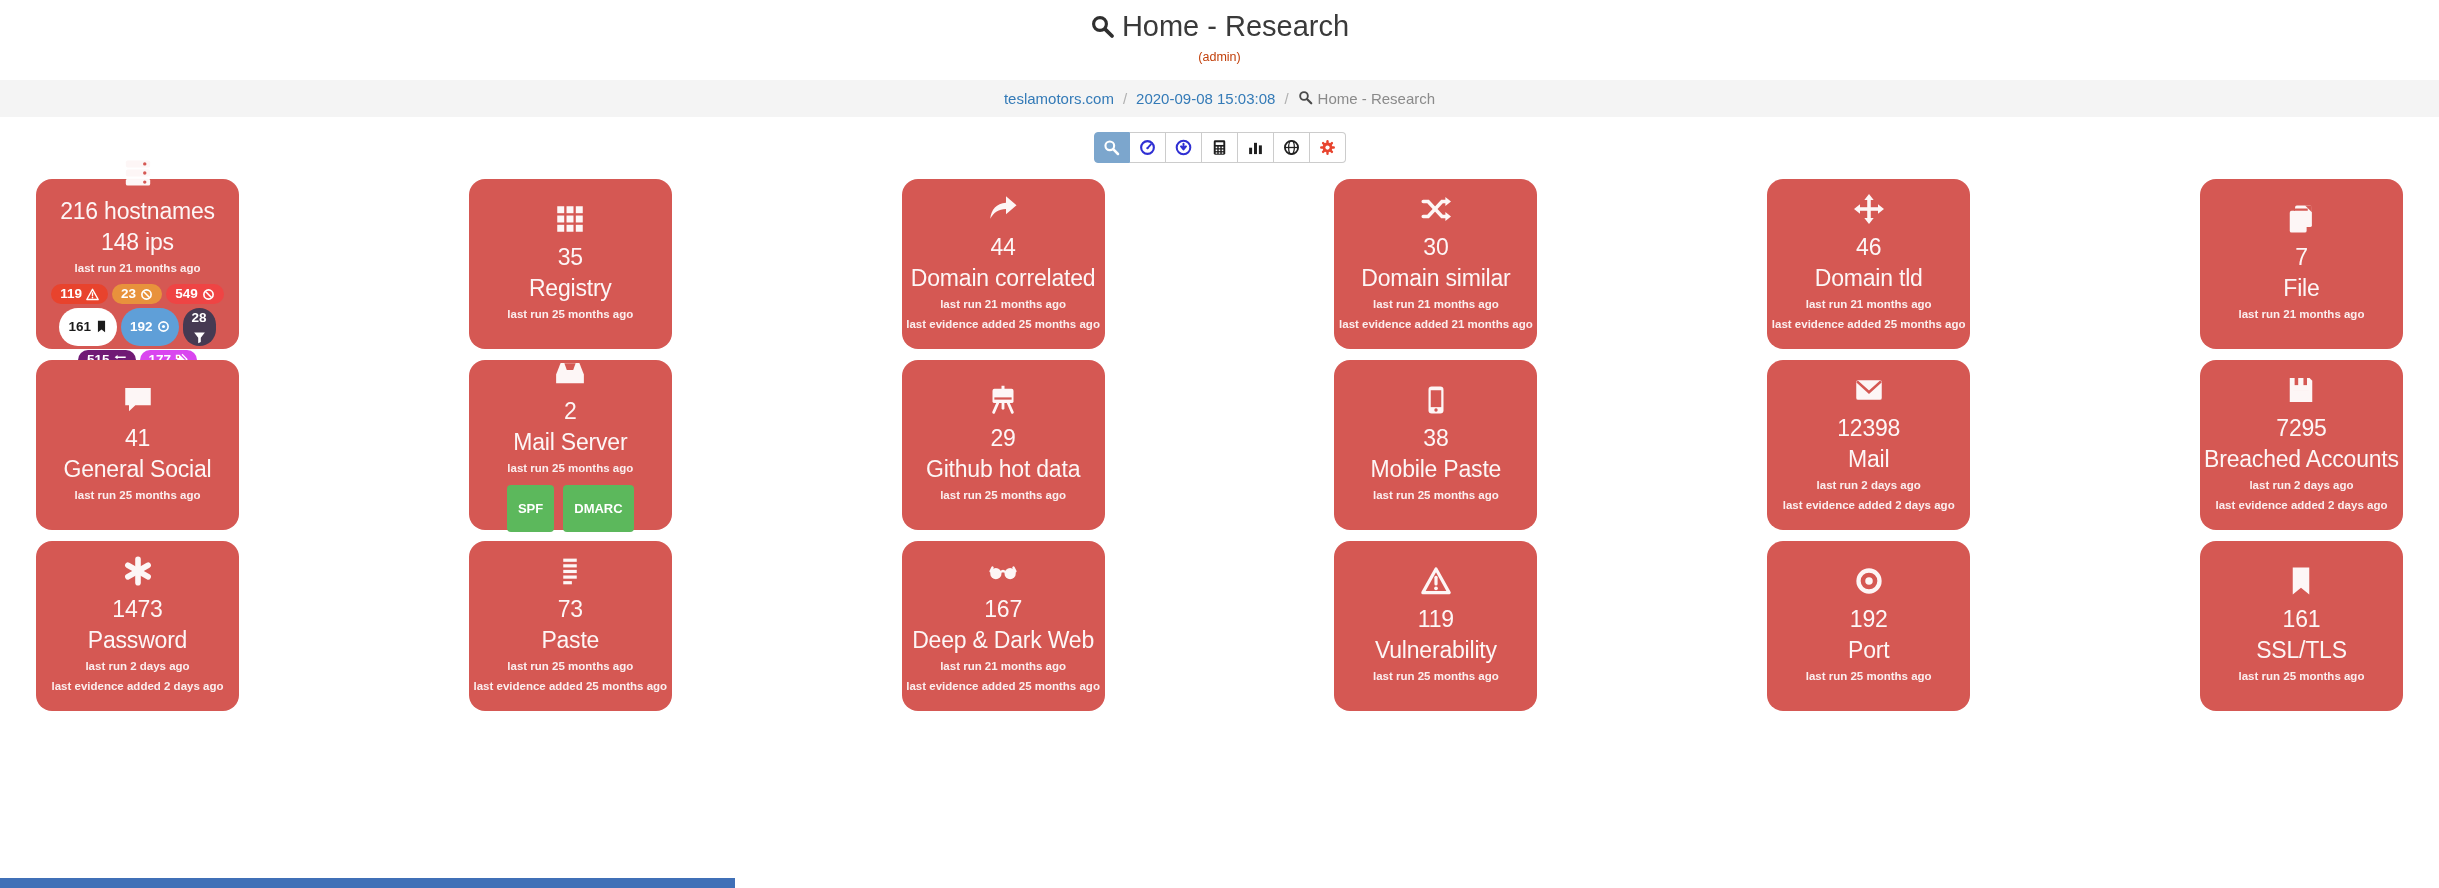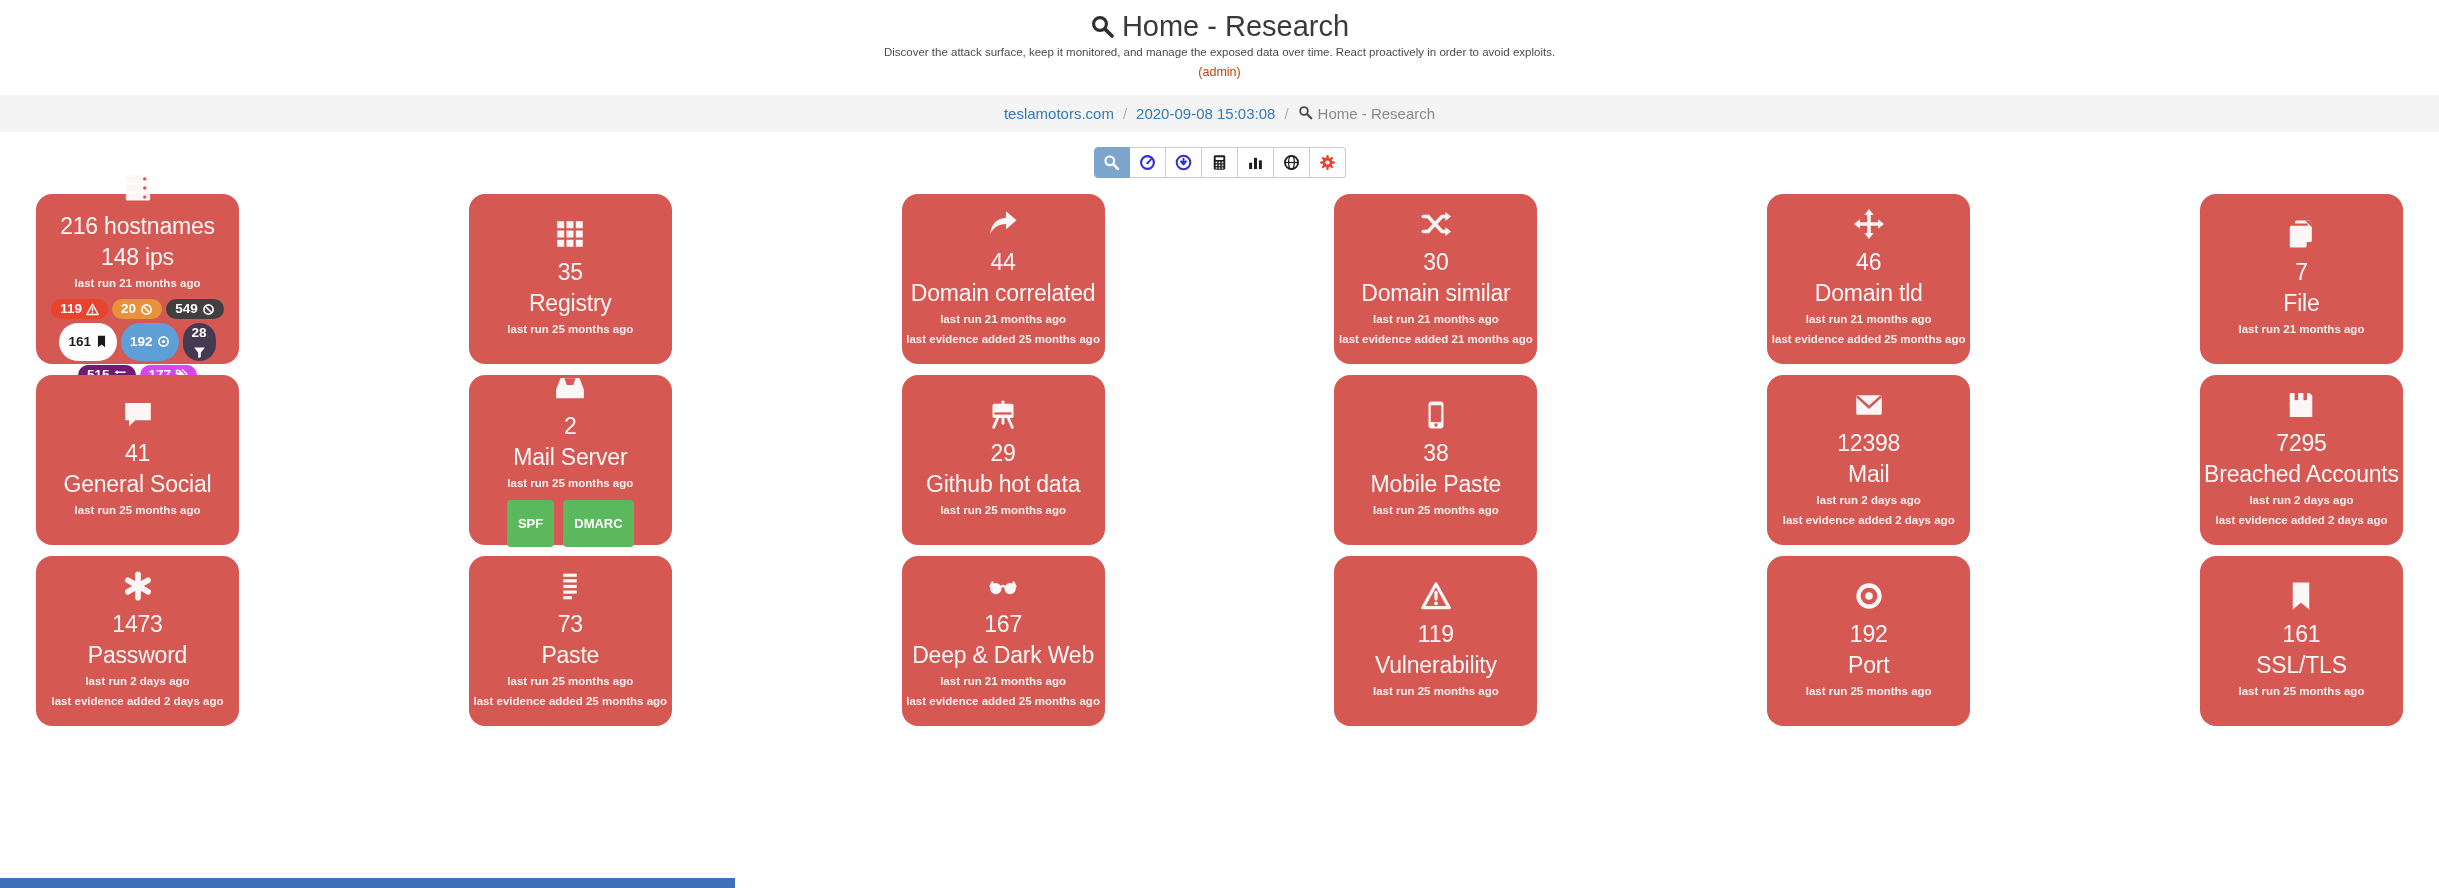--- a/index.html
+++ b/index.html
@@ -53,21 +53,20 @@
 <div class="header">
   <div class="title-row">
     <span id="title-icon" style="color: rgb(47, 47, 47);">
         <svg width="25" height="25" viewBox="0 0 16 16" aria-hidden="true">
           <circle cx="6.4" cy="6.4" r="4.1" fill="none" stroke="currentColor" stroke-width="2"></circle>
           <line x1="9.8" y1="9.8" x2="14.1" y2="14.1" stroke="currentColor" stroke-width="2.4" stroke-linecap="round"></line>
         </svg>
       </span>
     <span>Home - Research</span>
   </div>
-  <div class="subtitle">Discover the attack surface, keep it monitored, and manage the exposed data over time. React proactively in order to avoid exploits.</div>
   <a class="admin">(admin)</a>
 </div>
 
 <div class="crumbbar">
   <a>teslamotors.com</a>
   <span class="crumb-sep">/</span>
   <a>2020-09-08 15:03:08</a>
   <span class="crumb-sep">/</span>
   <span class="crumb-cur">
     <span id="crumb-icon"><svg width="15" height="15" viewBox="0 0 16 16" aria-hidden="true">
@@ -157,27 +156,27 @@
       <div class="badges">
         <span class="badge" style="background: rgb(232, 67, 45); color: rgb(255, 255, 255);">
           <span>119</span>
           <svg width="13" height="13" viewBox="0 0 16 16" aria-hidden="true">
             <path d="M8 1.6 15 14.2H1z" fill="none" stroke="currentColor" stroke-width="1.7" stroke-linejoin="round"></path>
             <line x1="8" y1="6" x2="8" y2="9.6" stroke="currentColor" stroke-width="1.7" stroke-linecap="round"></line>
             <circle cx="8" cy="11.9" r="1" fill="currentColor"></circle>
           </svg>
         </span>
         <span class="badge" style="background: rgb(232, 146, 60); color: rgb(255, 255, 255);">
-          <span>20</span>
+          <span>23</span>
           <svg width="13" height="13" viewBox="0 0 16 16" aria-hidden="true">
             <circle cx="8" cy="8" r="5.7" fill="none" stroke="currentColor" stroke-width="2"></circle>
             <line x1="4" y1="4" x2="12" y2="12" stroke="currentColor" stroke-width="2"></line>
           </svg>
         </span>
-        <span class="badge" style="background: #404040; color: rgb(255, 255, 255);">
+        <span class="badge" style="background: #ef4444; color: rgb(255, 255, 255);">
           <span>549</span>
           <svg width="13" height="13" viewBox="0 0 16 16" aria-hidden="true">
             <circle cx="8" cy="8" r="5.7" fill="none" stroke="currentColor" stroke-width="2"></circle>
             <line x1="4" y1="4" x2="12" y2="12" stroke="currentColor" stroke-width="2"></line>
           </svg>
         </span>
         <span class="badge" style="background: rgb(255, 255, 255); color: rgb(27, 27, 27);">
           <span>161</span>
           <svg width="13" height="13" viewBox="0 0 16 16" aria-hidden="true">
             <path fill="currentColor" d="M3.6 0.8h8.8v14.4L8 11.6l-4.4 3.6z"></path>

